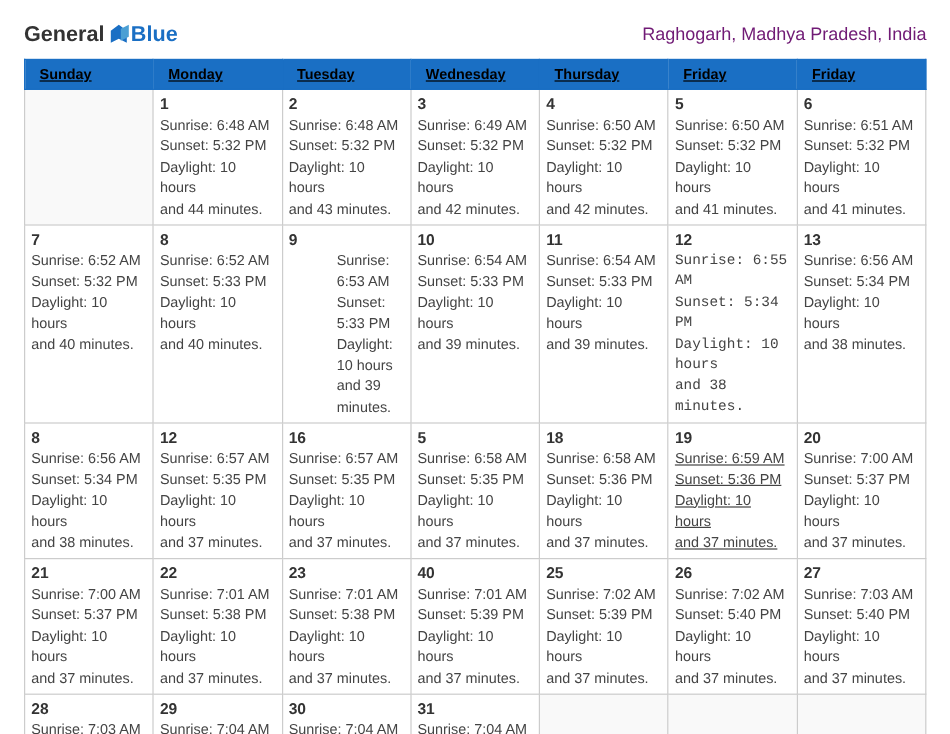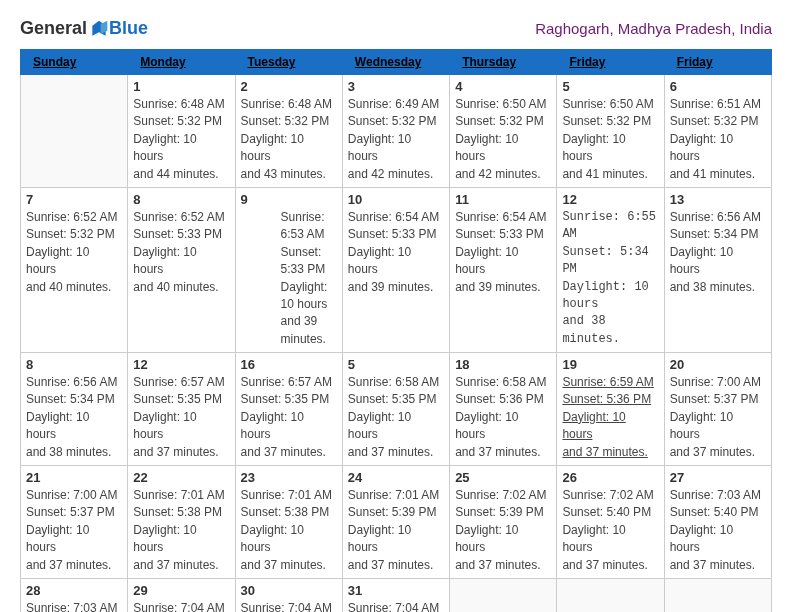--- a/index.html
+++ b/index.html
@@ -299,21 +299,21 @@
 and 37 minutes.</div>
           </td>
           <td>
             <span class="day-number">23</span>
             <div class="day-info" style="white-space: pre-line;">Sunrise: 7:01 AM
 Sunset: 5:38 PM
 Daylight: 10 hours
 and 37 minutes.</div>
           </td>
           <td>
-            <span class="day-number">24</span>
+            <span class="day-number">40</span>
             <div class="day-info" style="white-space: pre-line;">Sunrise: 7:01 AM
 Sunset: 5:39 PM
 Daylight: 10 hours
 and 37 minutes.</div>
           </td>
           <td>
             <span class="day-number">25</span>
             <div class="day-info" style="white-space: pre-line;">Sunrise: 7:02 AM
 Sunset: 5:39 PM
 Daylight: 10 hours

